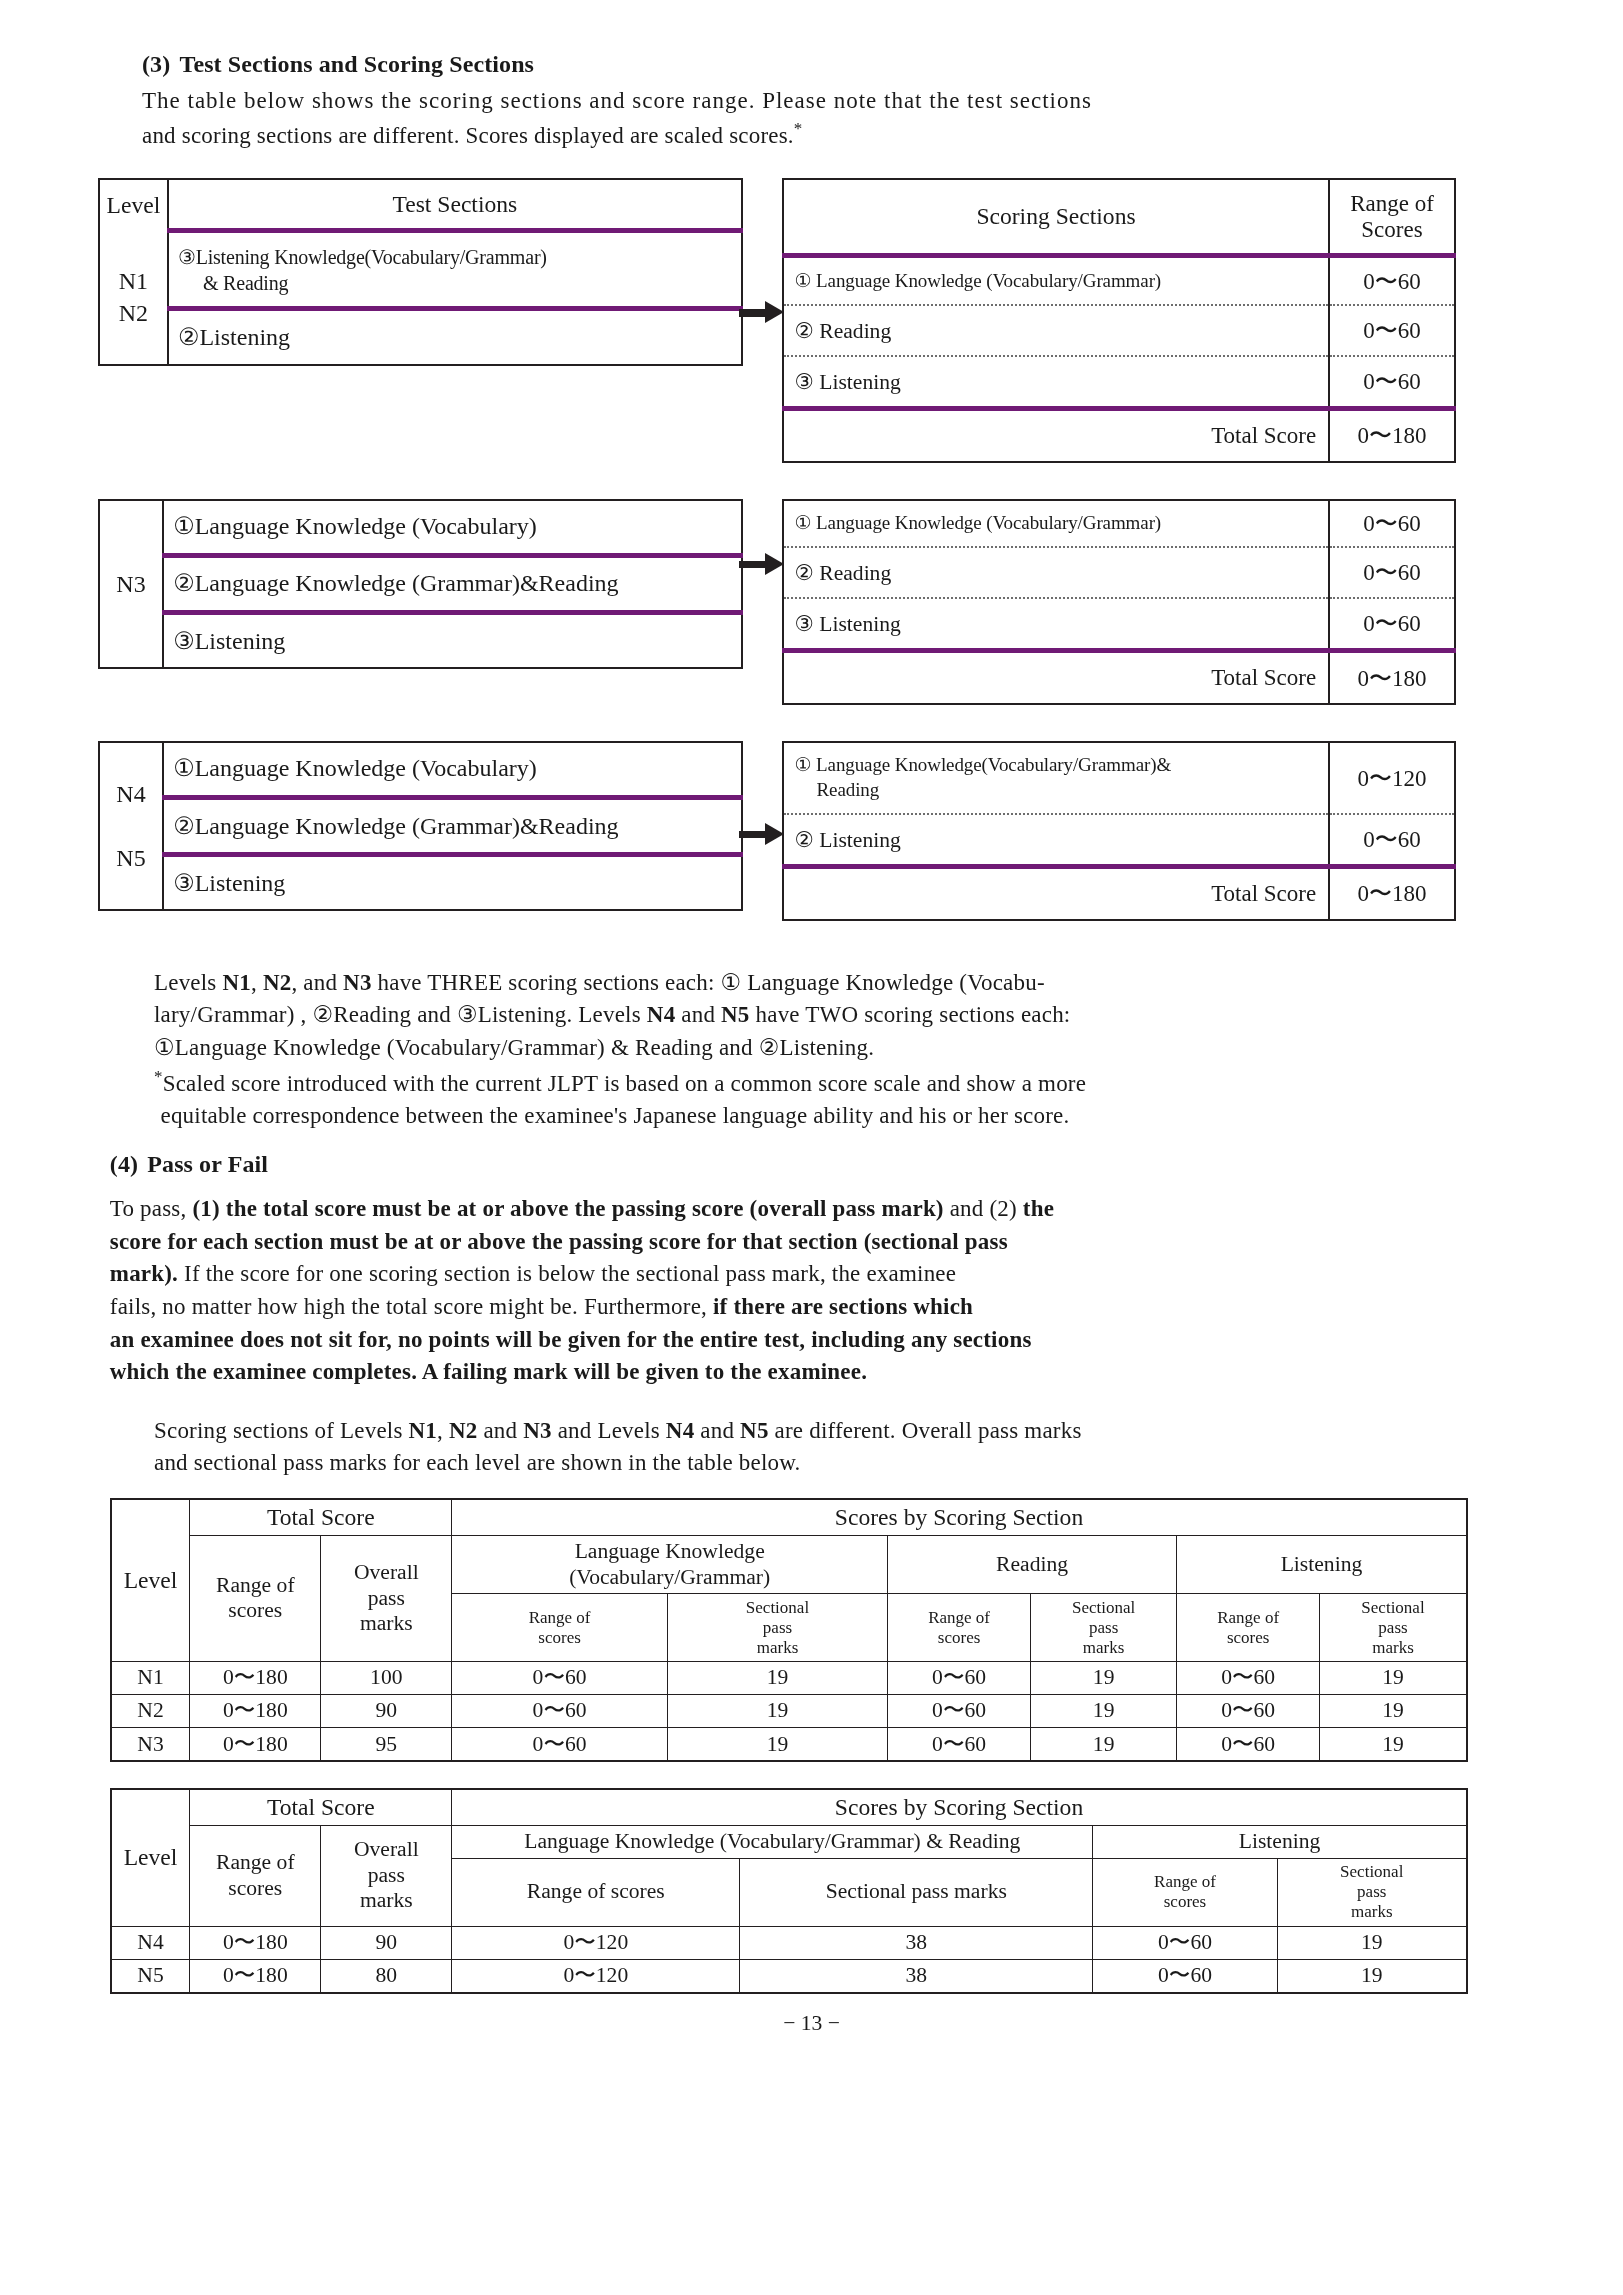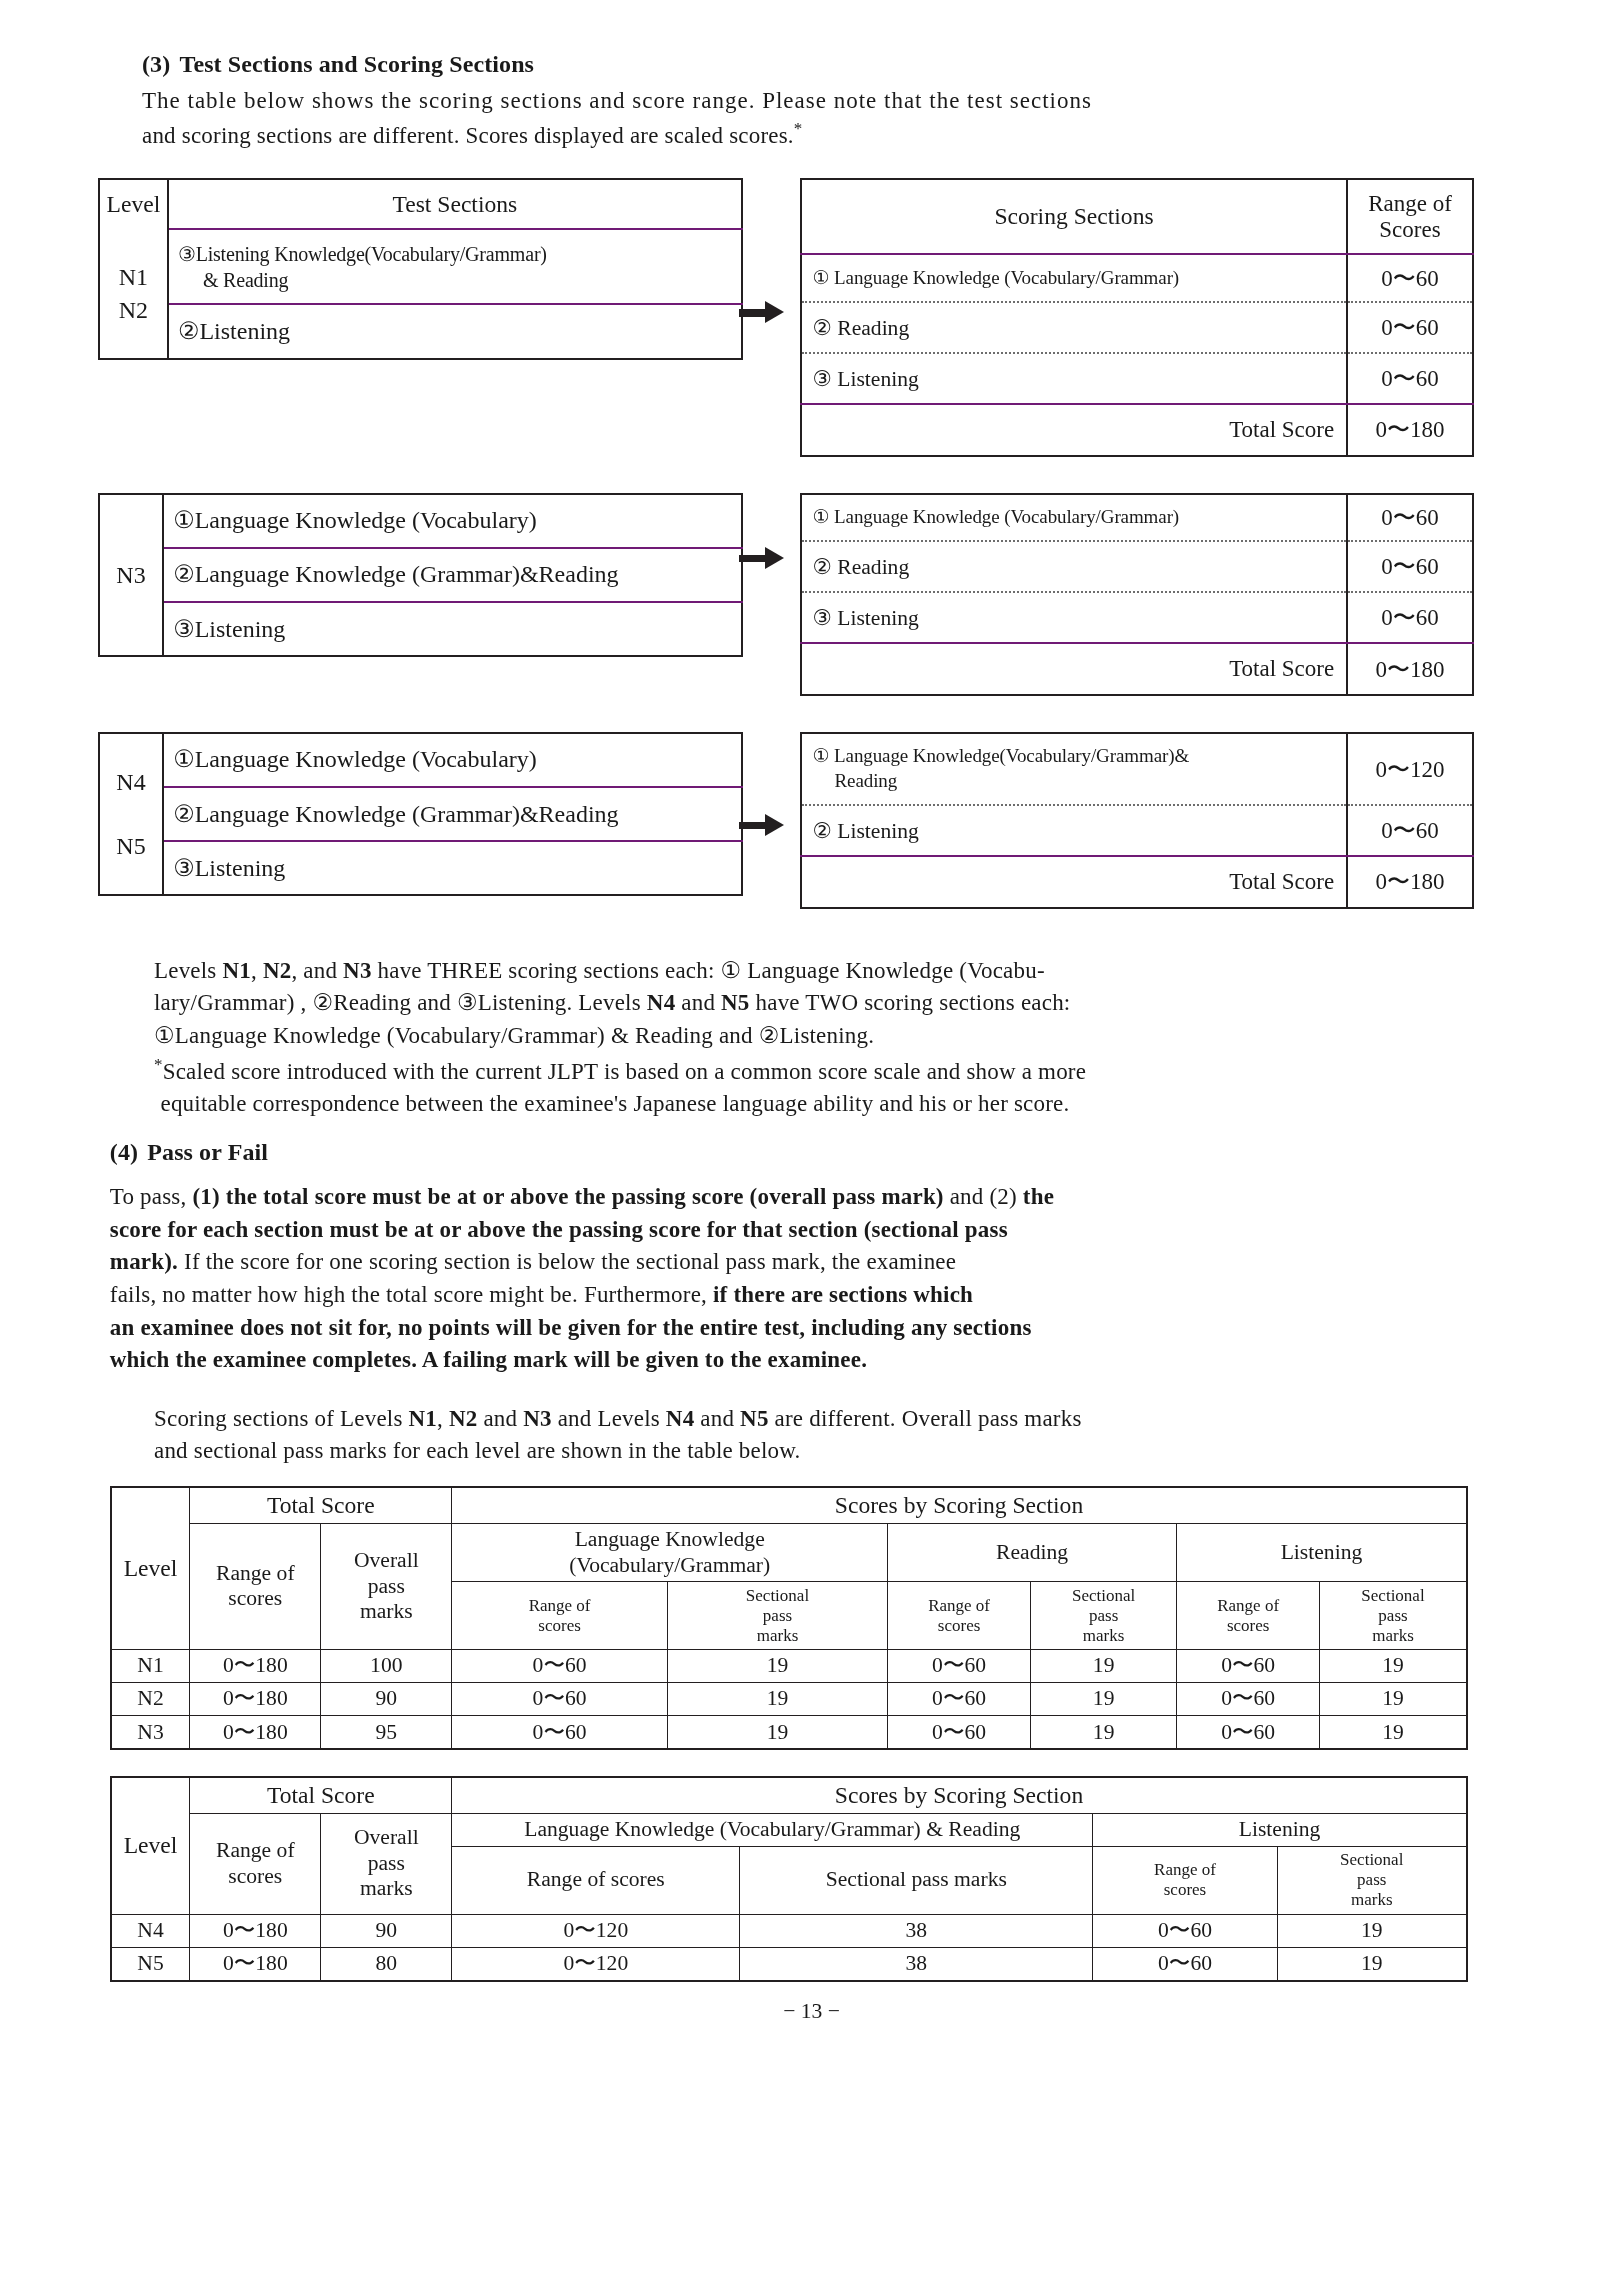--- a/index.html
+++ b/index.html
@@ -43,21 +43,21 @@
   td, th { font-weight: normal; }
   .r { text-align: right; }
   
   .grp { position: relative; }
   .row-pair {
     display: flex;
     align-items: flex-start;
     position: relative;
   }
   .left-tbl { width: 645px; }
-  .right-tbl { width: 674px; margin-left: 57px; border-radius: 8px; }
+  .right-tbl { width: 674px; margin-left: 39px; border-radius: 8px; }
   .hdr-cell {
     font-size: 23.6px;
     padding: 10.5px 6.5px;
     text-align: center;
   }
   .hdr-small { font-size: 17px; padding: 10.5px 3.9px; }
   .lvl-cell {
     width: 64px;
     font-size: 24px;
     text-align: center;
@@ -74,21 +74,21 @@
     padding: 10.5px 10.5px;
     line-height: 1.3;
   }
   .ss-cell.sm { font-size: 19px; letter-spacing: -0.1px; }
   .range-cell {
     width: 126px;
     font-size: 23px;
     text-align: center;
   }
   .dotted-b { border-bottom: 2px dotted #6d6d6d; }
-  .solid-b { border-bottom: 2px solid #701a75; }
+  .solid-b { border-bottom: 5px solid #701a75; }
   .vr { border-right: 2px solid #231f20; }
   .total-row td {
     font-size: 23px;
     padding: 9.2px 11.8px;
   }
   
   .arrow {
     position: absolute;
     width: 46px; height: 22px;
     left: 641px;

